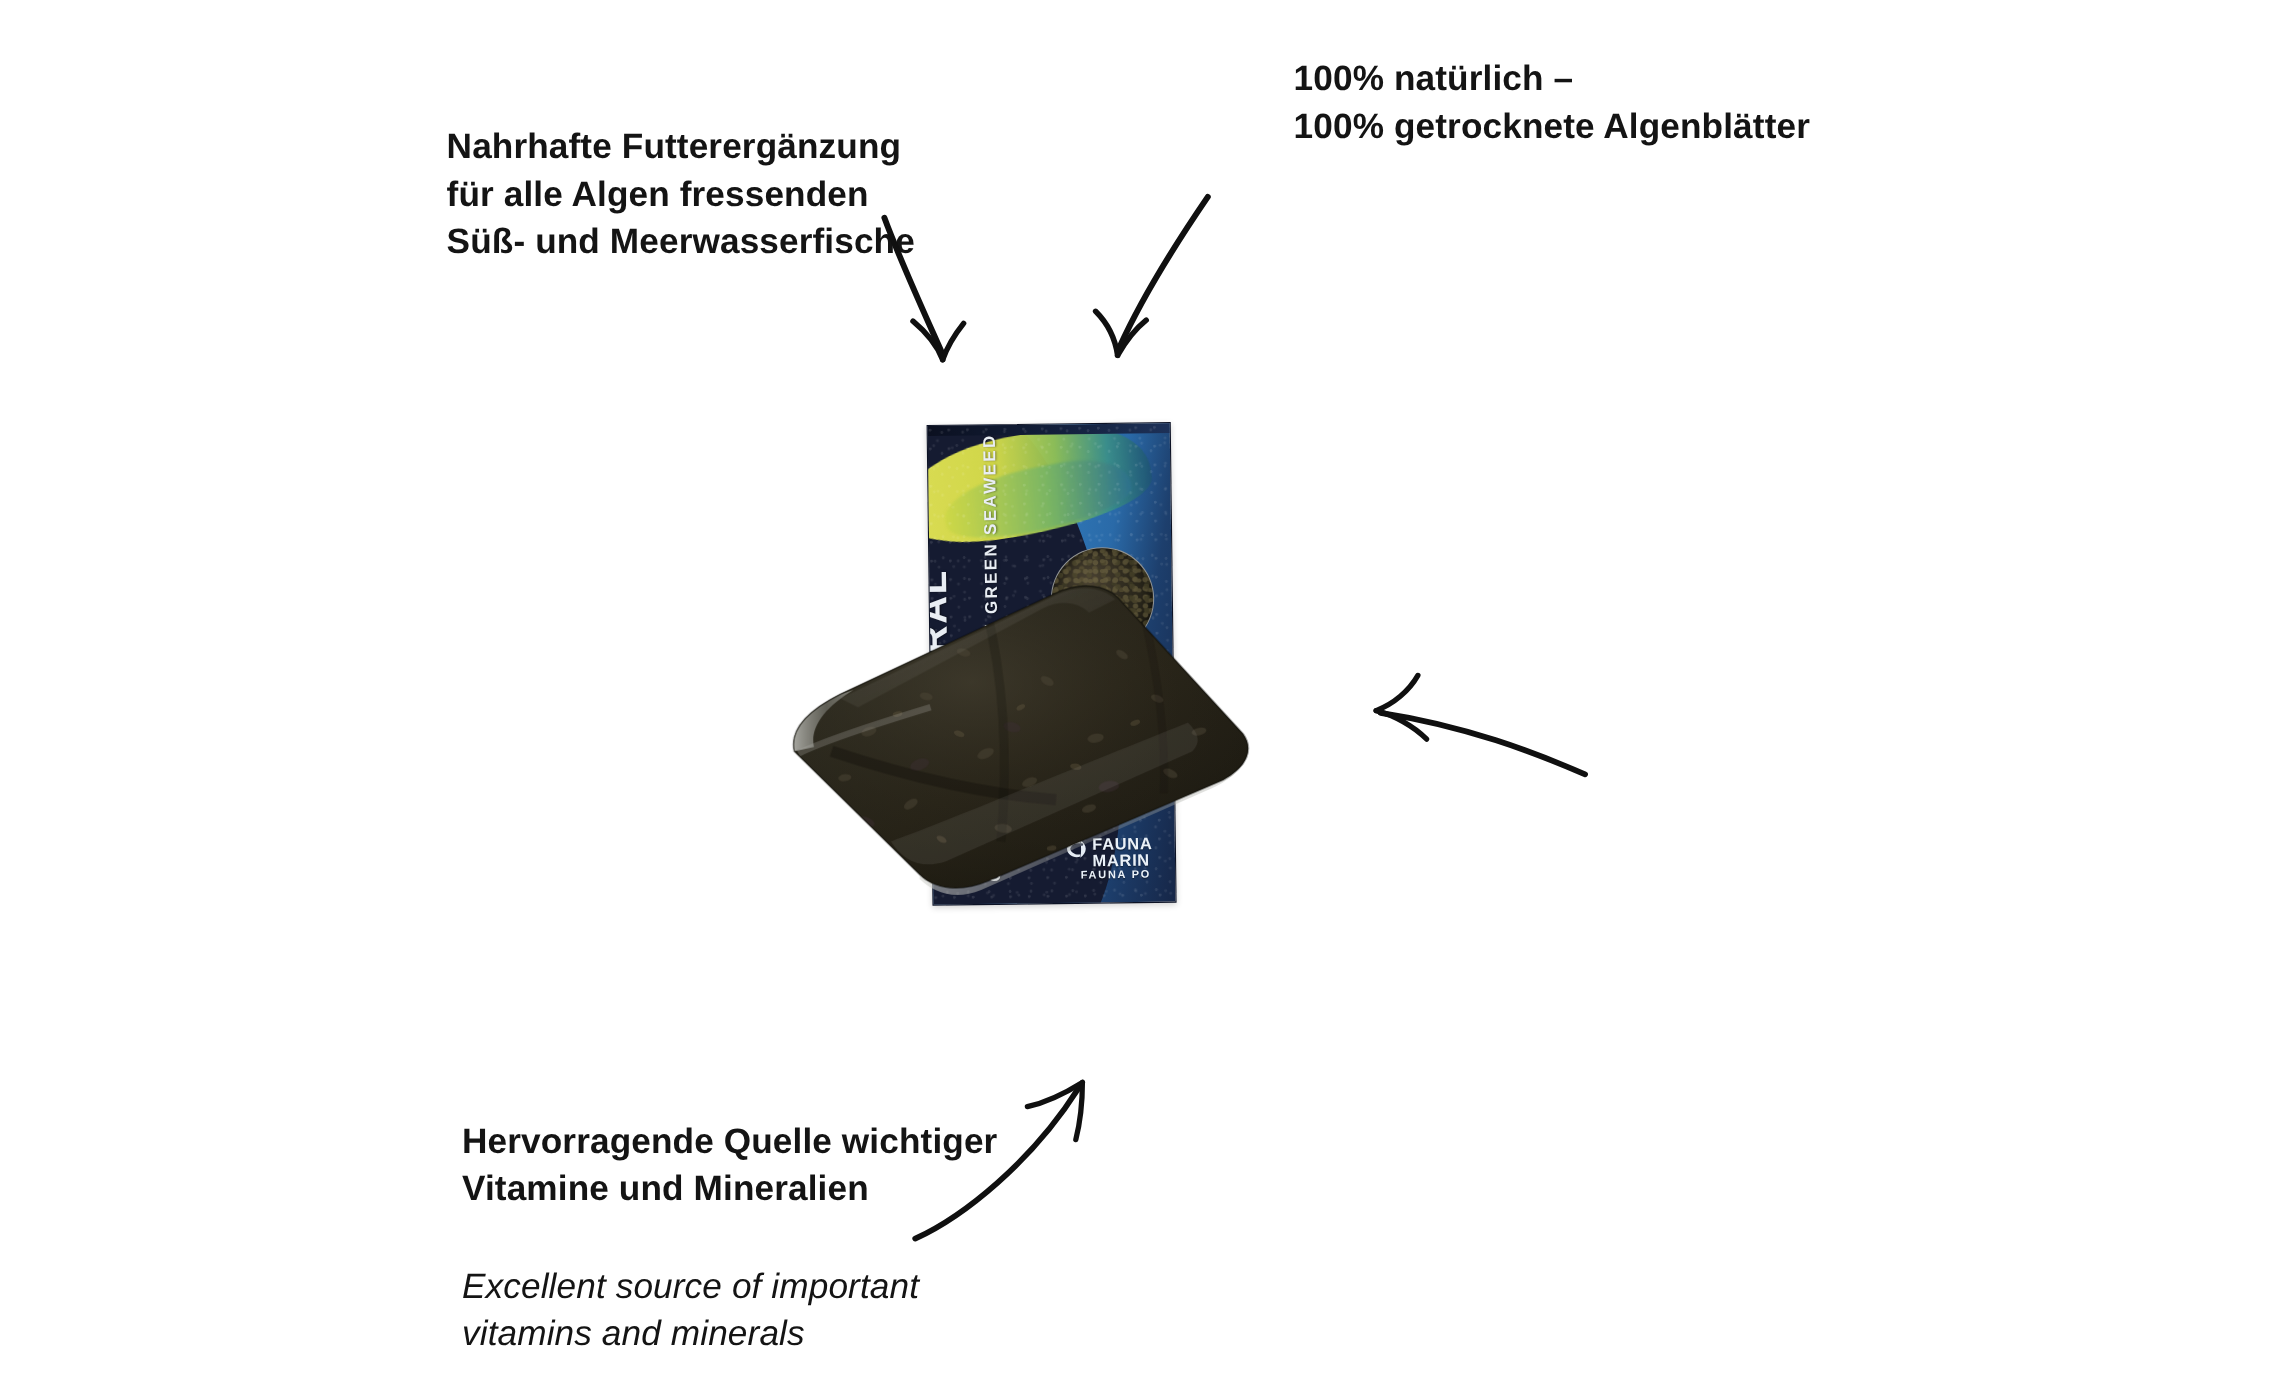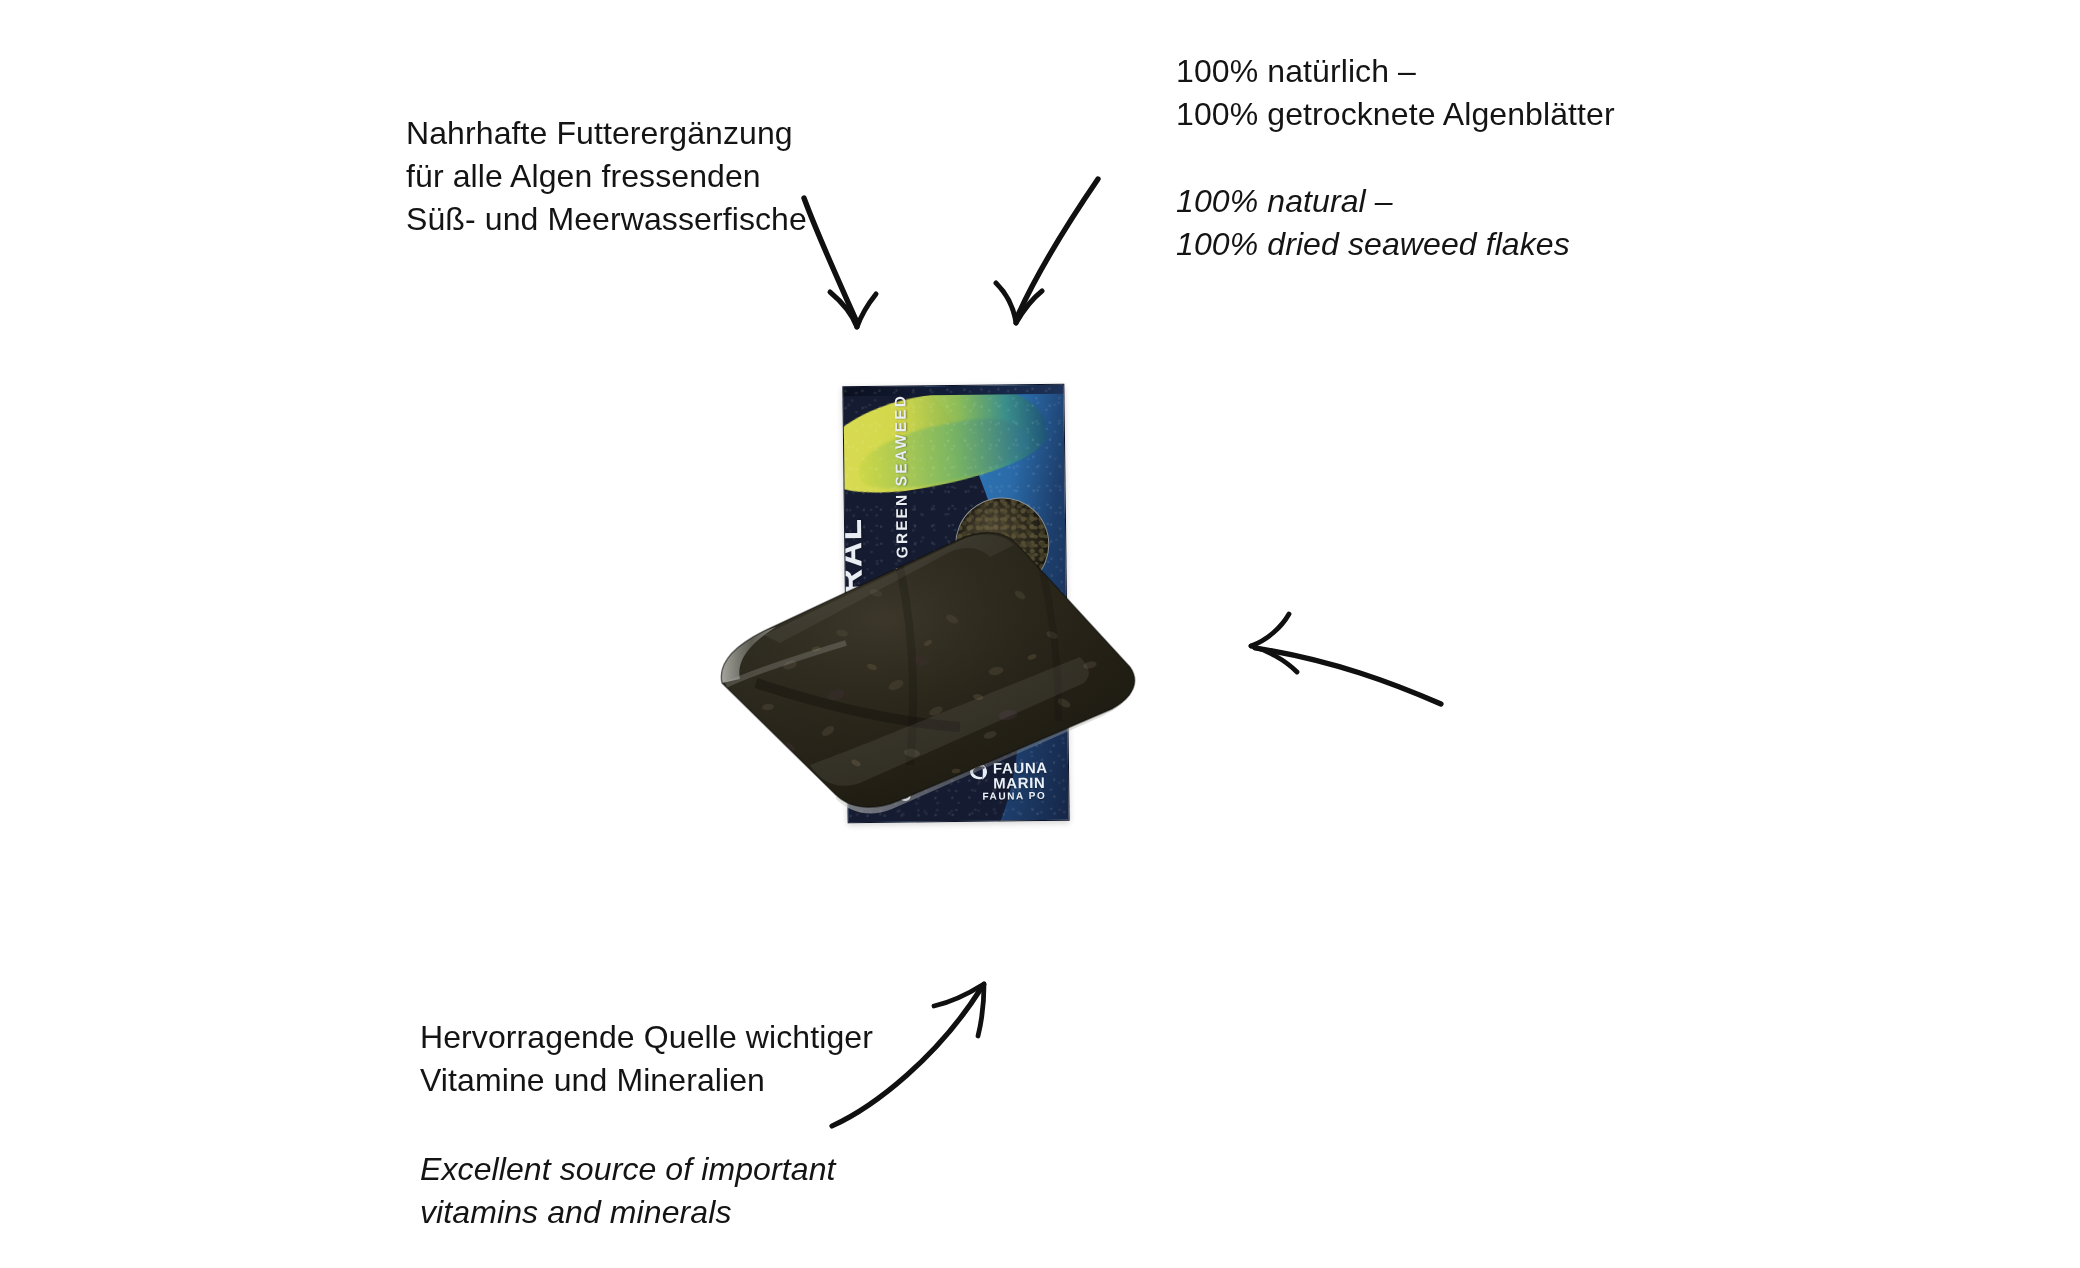--- a/index.html
+++ b/index.html
@@ -24,21 +24,21 @@
   
   .callout {
     position: absolute;
     line-height: 1.34;
     color: #141414;
     letter-spacing: 0.1px;
     white-space: pre-line;
   }
   .callout.de {
     font-style: normal;
-    font-weight: 400;
+    font-weight: 700;
   }
   .callout.en {
     font-style: italic;
     font-weight: 400;
   }
 
   #callout-left-de   { left: 406px; top: 112px;  font-size: 32px; }
   #callout-left-en   { left: 406px; top: 280px;  font-size: 32px; }
 
   #callout-top-de    { left: 1176px; top: 50px;  font-size: 32px; }
@@ -266,22 +266,20 @@
 <div id="infographic">
 
   <div class="callout de" id="callout-left-de">Nahrhafte Futterergänzung
 für alle Algen fressenden
 Süß- und Meerwasserfische</div>
 
 
   <div class="callout de" id="callout-top-de">100% natürlich –
 100% getrocknete Algenblätter</div>
 
-  <div class="callout en" id="callout-top-en">100% natural –
-100% dried seaweed flakes</div>
 
 
 
   <div class="callout de" id="callout-bottom-de">Hervorragende Quelle wichtiger
 Vitamine und Mineralien</div>
 
   <div class="callout en" id="callout-bottom-en">Excellent source of important
 vitamins and minerals</div>
 
   <svg class="arrow-svg" id="arrow-to-box-left" width="140" height="160" viewBox="0 0 140 160">

